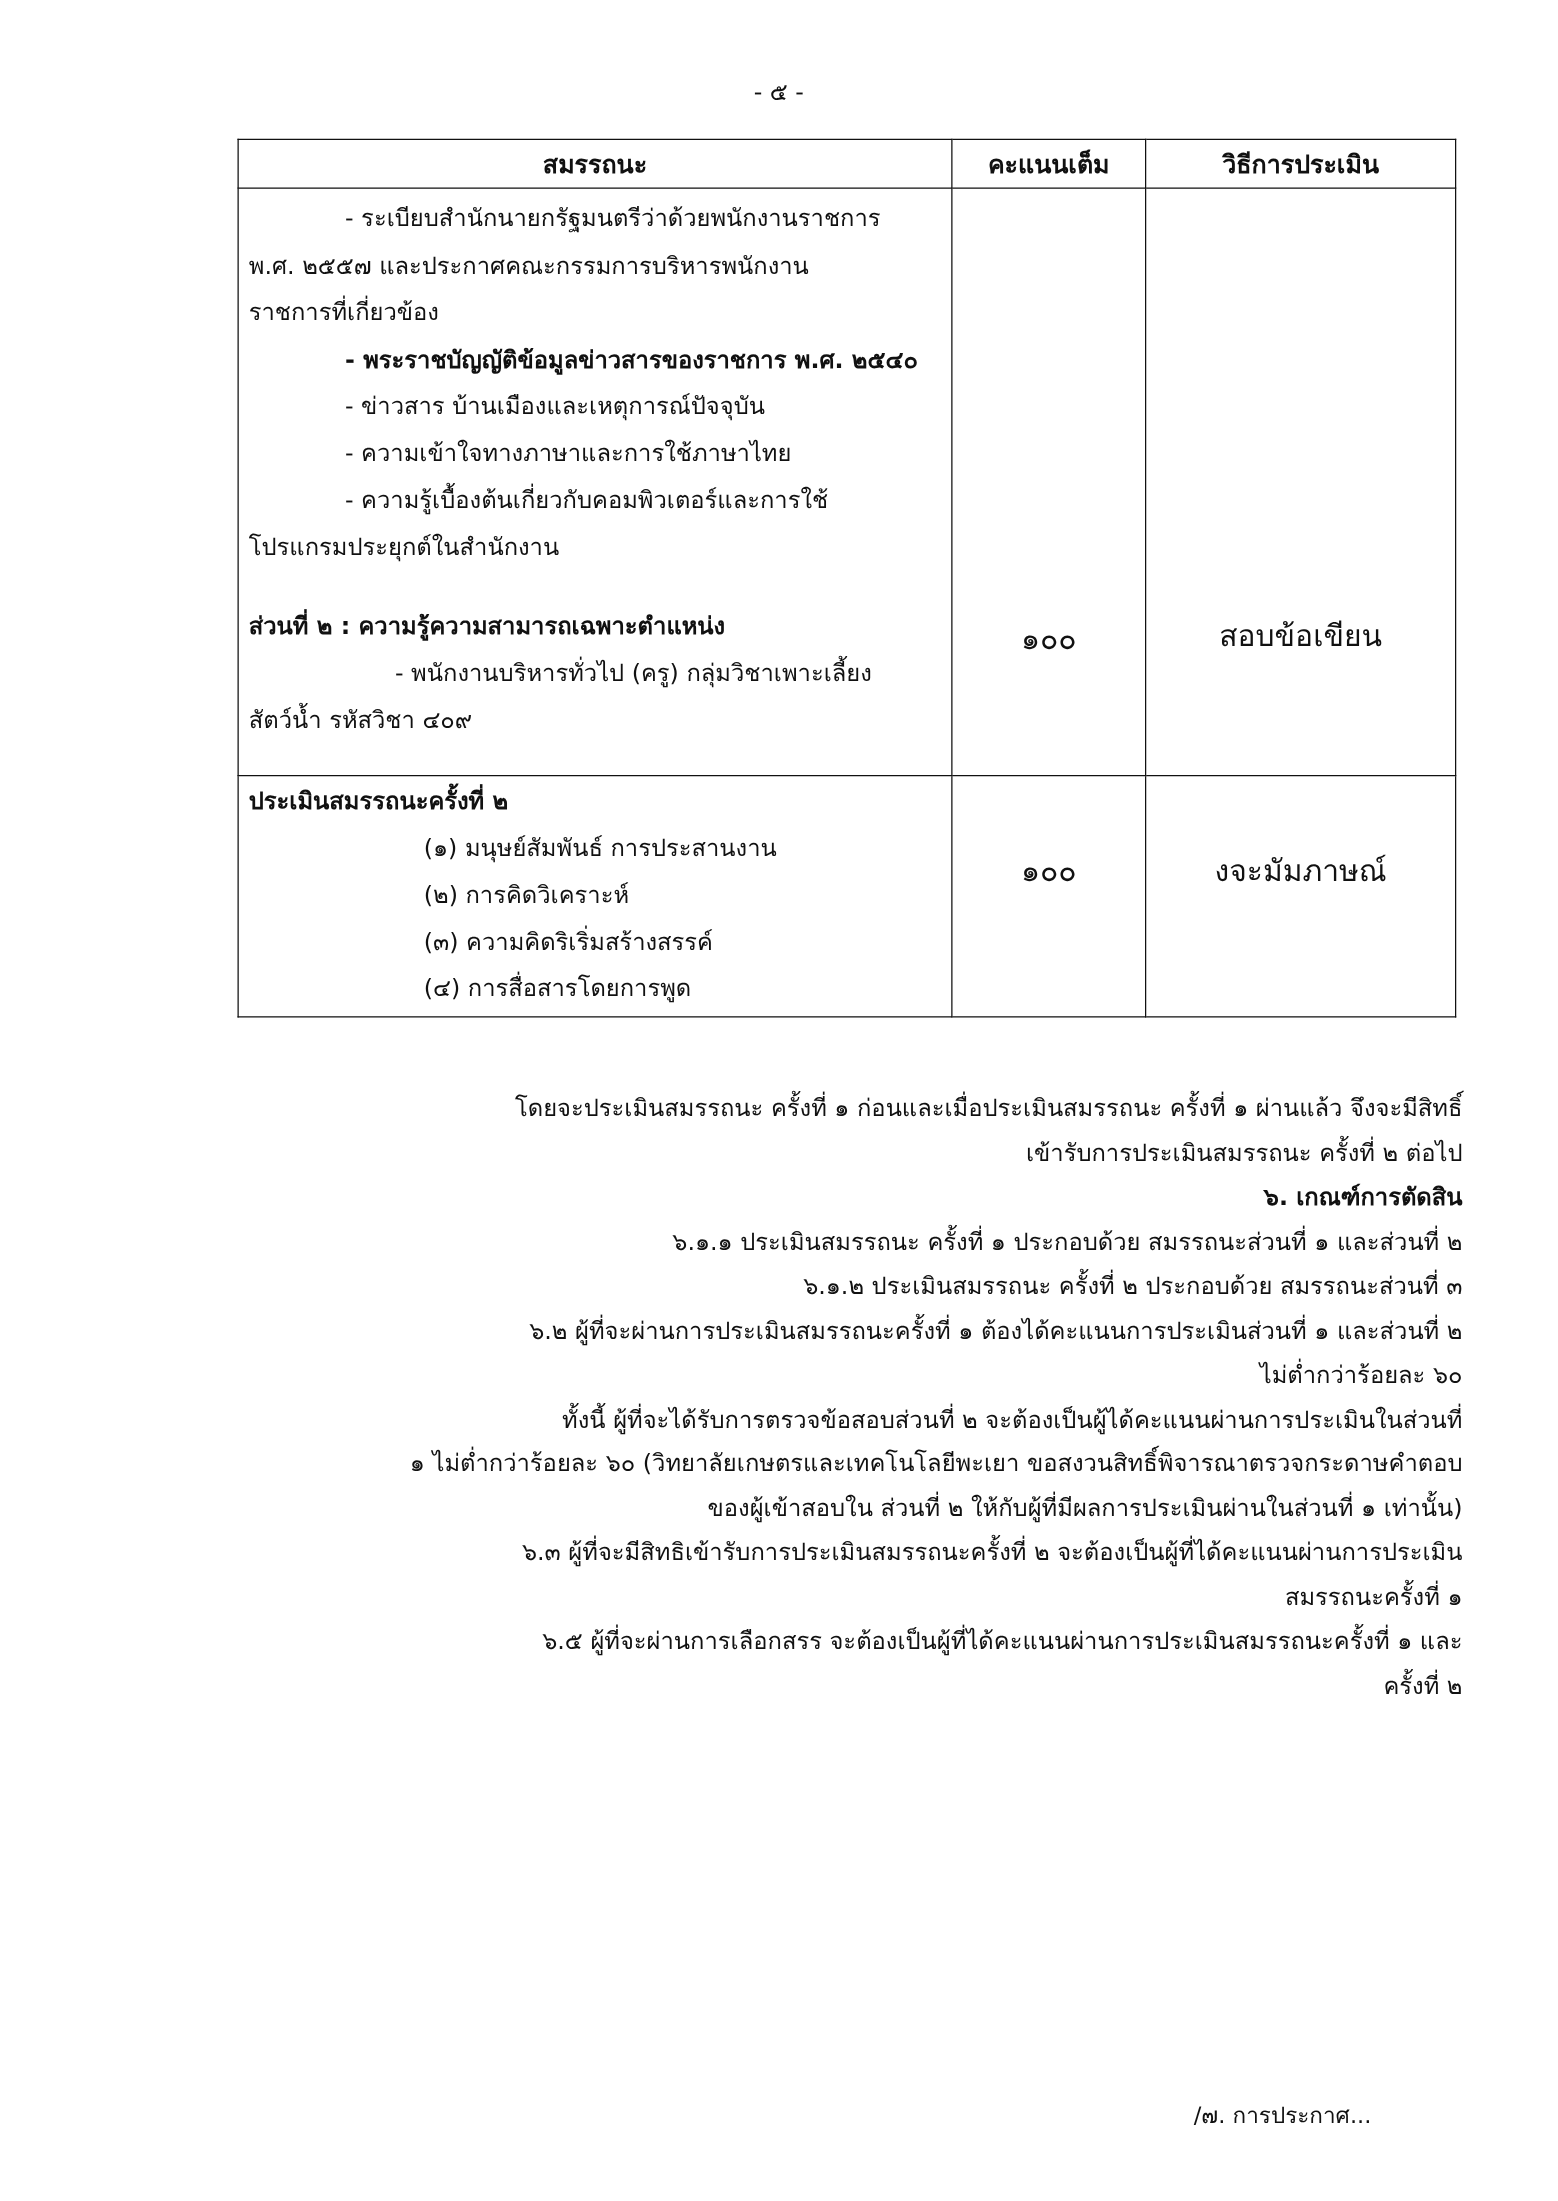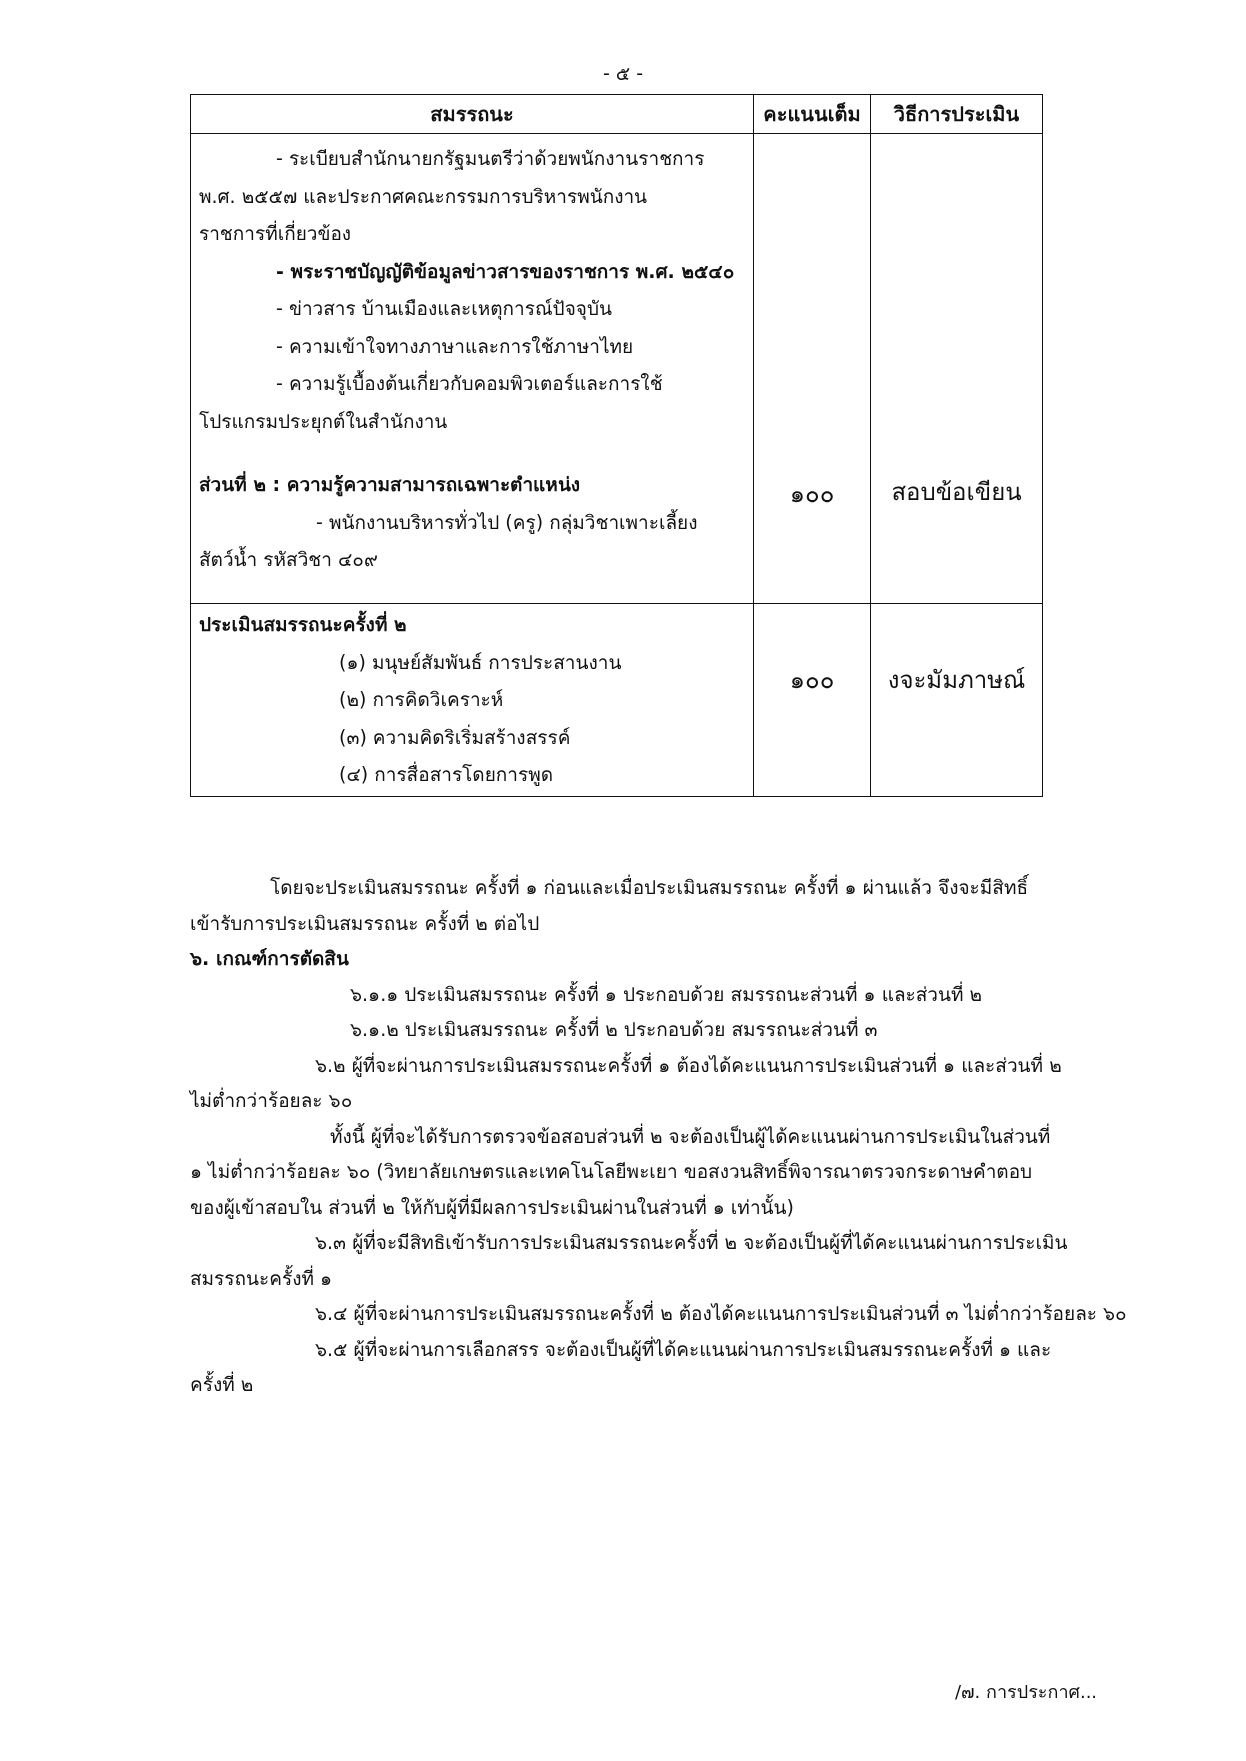--- a/index.html
+++ b/index.html
@@ -6,21 +6,21 @@
   body {
     width: 1246px; height: 1761px; position: relative; overflow: hidden;
     font-family: "DejaVu Sans", "Liberation Sans", sans-serif;
     color: #111111;
   }
   .page-num {
     position: absolute; top: 58px; left: 0; width: 1246px; text-align: center;
     font-size: 19px;
   }
   table.comp {
-    position: absolute; left: 190px; top: 94px; width: 853px;
+    position: absolute; left: 190px; top: 111px; width: 975px;
     border-collapse: collapse; font-size: 19px;
   }
   table.comp th, table.comp td { border: 1.6px solid #111; }
   table.comp th {
     height: 38px; font-weight: bold; font-size: 20px; text-align: center; padding: 0;
   }
   .col1 { width: 570px; }
   .col2 { width: 154px; }
   .col3 { width: 247px; }
   table.comp td { vertical-align: top; padding: 0; }
@@ -31,21 +31,21 @@
   .ind3 { padding-left: 140px; }
   .b { font-weight: bold; }
   .center-cell { text-align: center; vertical-align: middle !important; font-size: 24px; }
   .mid-row1 td.center-cell { vertical-align: top !important; }
   .score1 { padding-top: 340px; }
   .method1 { padding-top: 338px; }
   .body-text {
     position: absolute; left: 190px; top: 870px; width: 980px;
     font-size: 19px; line-height: 35.5px;
   }
-  .body-text .ln { white-space: nowrap; }
+  .body-text .ln { white-space: nowrap; text-align: right; }
   .p-ind1 { padding-left: 80px; }
   .p-ind2 { padding-left: 125px; }
   .p-ind3 { padding-left: 160px; }
   .p-ind4 { padding-left: 140px; }
   .footer-next {
     position: absolute; top: 1677px; left: 955px; font-size: 18px;
   }
 </style>
 </head>
 <body>
@@ -111,18 +111,17 @@
   <span class="ln b">๖. เกณฑ์การตัดสิน</span>
   <span class="ln p-ind3">๖.๑.๑ ประเมินสมรรถนะ  ครั้งที่ ๑  ประกอบด้วย  สมรรถนะส่วนที่ ๑ และส่วนที่ ๒</span>
   <span class="ln p-ind3">๖.๑.๒ ประเมินสมรรถนะ  ครั้งที่ ๒  ประกอบด้วย  สมรรถนะส่วนที่ ๓</span>
   <span class="ln p-ind2">๖.๒ ผู้ที่จะผ่านการประเมินสมรรถนะครั้งที่ ๑ ต้องได้คะแนนการประเมินส่วนที่ ๑ และส่วนที่ ๒</span>
   <span class="ln">ไม่ต่ำกว่าร้อยละ ๖๐</span>
   <span class="ln p-ind4">ทั้งนี้ ผู้ที่จะได้รับการตรวจข้อสอบส่วนที่ ๒ จะต้องเป็นผู้ได้คะแนนผ่านการประเมินในส่วนที่</span>
   <span class="ln"> ๑ ไม่ต่ำกว่าร้อยละ ๖๐ (วิทยาลัยเกษตรและเทคโนโลยีพะเยา ขอสงวนสิทธิ์พิจารณาตรวจกระดาษคำตอบ</span>
   <span class="ln">ของผู้เข้าสอบใน ส่วนที่ ๒ ให้กับผู้ที่มีผลการประเมินผ่านในส่วนที่ ๑ เท่านั้น)</span>
   <span class="ln p-ind2">๖.๓ ผู้ที่จะมีสิทธิเข้ารับการประเมินสมรรถนะครั้งที่ ๒ จะต้องเป็นผู้ที่ได้คะแนนผ่านการประเมิน</span>
   <span class="ln">สมรรถนะครั้งที่ ๑</span>
-  <span class="ln p-ind2">๖.๔ ผู้ที่จะผ่านการประเมินสมรรถนะครั้งที่ ๒ ต้องได้คะแนนการประเมินส่วนที่ ๓ ไม่ต่ำกว่าร้อยละ ๖๐</span>
   <span class="ln p-ind2">๖.๕ ผู้ที่จะผ่านการเลือกสรร  จะต้องเป็นผู้ที่ได้คะแนนผ่านการประเมินสมรรถนะครั้งที่ ๑ และ</span>
   <span class="ln">ครั้งที่ ๒</span>
 </div>
 
 <div class="footer-next">/๗. การประกาศ...</div>
 
 </body></html>

